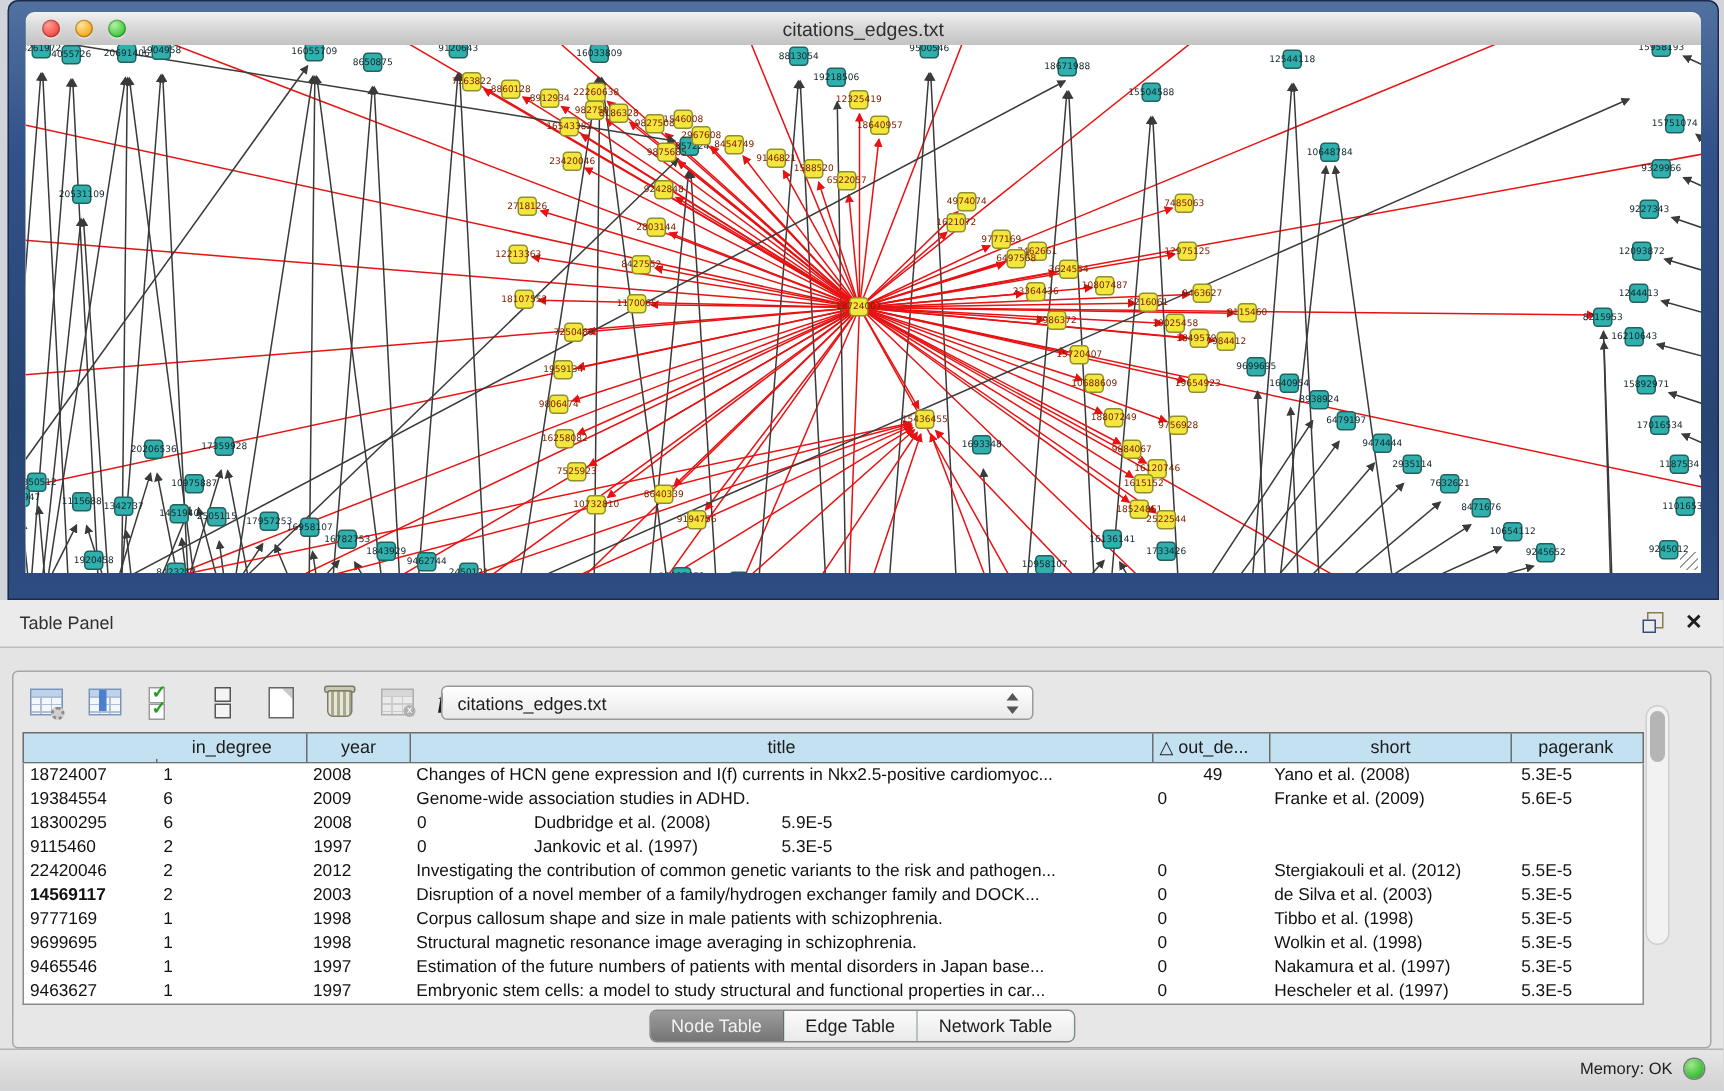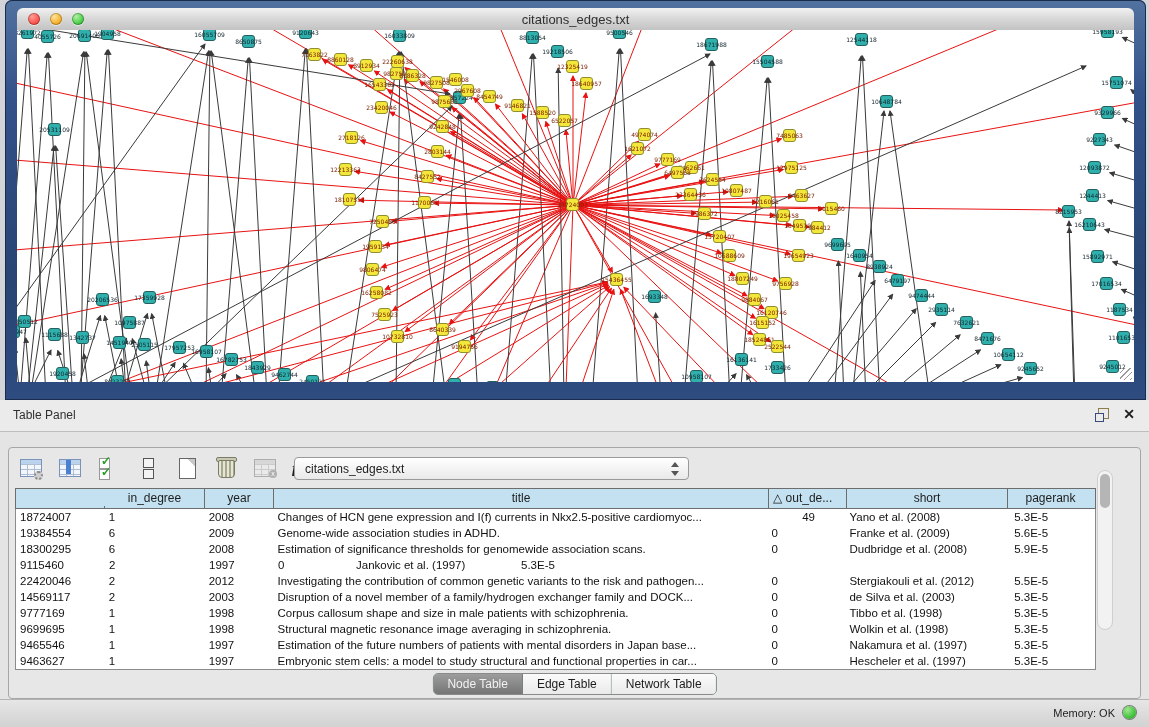--- a/index.html
+++ b/index.html
@@ -760,21 +760,20 @@
             <div class="td" style="width: 69px;">2009</div>
             <div class="td" style="width: 495px;">Genome-wide association studies in ADHD.</div>
             <div class="td" style="width: 78px;">0</div>
             <div class="td" style="width: 165px;">Franke et al. (2009)</div>
             <div class="td" style="width: 85px;">5.6E-5</div>
           </div>
           <div class="tr">
             <div class="td" style="width: 89px;">18300295</div>
             <div class="td" style="width: 100px;">6</div>
             <div class="td" style="width: 69px;">2008</div>
-            <div class="td" style="width: 495px;">Estimation of significance thresholds for genomewide association scans.</div>
             <div class="td" style="width: 78px;">0</div>
             <div class="td" style="width: 165px;">Dudbridge et al. (2008)</div>
             <div class="td" style="width: 85px;">5.9E-5</div>
           </div>
           <div class="tr">
             <div class="td" style="width: 89px;">9115460</div>
             <div class="td" style="width: 100px;">2</div>
             <div class="td" style="width: 69px;">1997</div>
             <div class="td" style="width: 78px;">0</div>
             <div class="td" style="width: 165px;">Jankovic et al. (1997)</div>
@@ -783,21 +782,21 @@
           <div class="tr">
             <div class="td" style="width: 89px;">22420046</div>
             <div class="td" style="width: 100px;">2</div>
             <div class="td" style="width: 69px;">2012</div>
             <div class="td" style="width: 495px;">Investigating the contribution of common genetic variants to the risk and pathogen...</div>
             <div class="td" style="width: 78px;">0</div>
             <div class="td" style="width: 165px;">Stergiakouli et al. (2012)</div>
             <div class="td" style="width: 85px;">5.5E-5</div>
           </div>
           <div class="tr">
-            <div class="td" style="width: 89px;">14569117</div>
+            <div class="td" style="width: 89px; font-weight: bold;">14569117</div>
             <div class="td" style="width: 100px;">2</div>
             <div class="td" style="width: 69px;">2003</div>
             <div class="td" style="width: 495px;">Disruption of a novel member of a family/hydrogen exchanger family and DOCK...</div>
             <div class="td" style="width: 78px;">0</div>
             <div class="td" style="width: 165px;">de Silva et al. (2003)</div>
             <div class="td" style="width: 85px;">5.3E-5</div>
           </div>
           <div class="tr">
             <div class="td" style="width: 89px;">9777169</div>
             <div class="td" style="width: 100px;">1</div>

